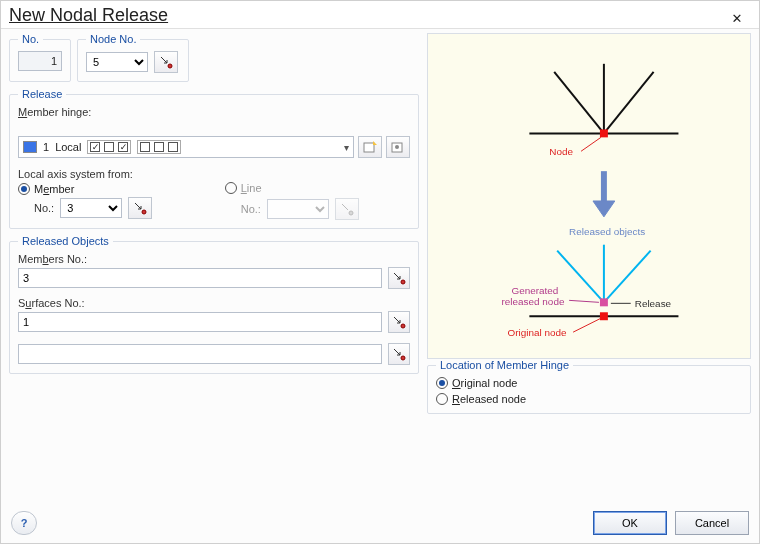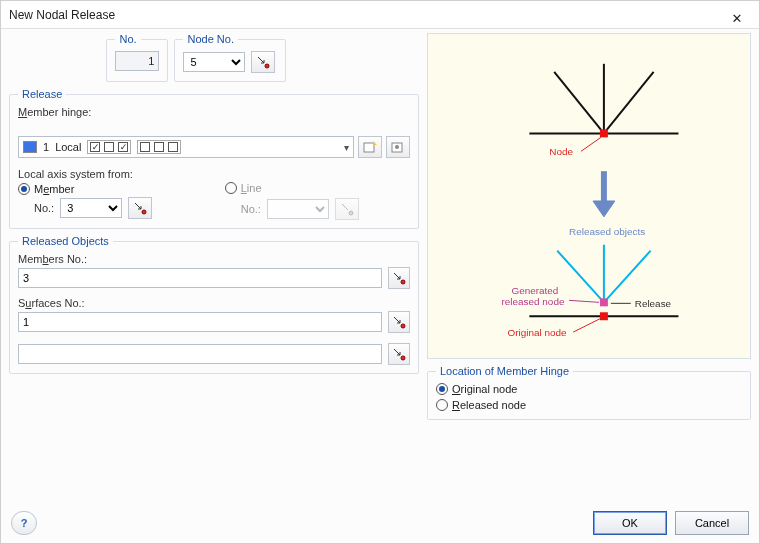--- a/index.html
+++ b/index.html
@@ -1,23 +1,23 @@
 <!DOCTYPE html>
 <html><head>
 <meta charset="utf-8">
 <style>
   * { box-sizing: border-box; }
   html, body { margin: 0; padding: 0; font-family: "Segoe UI", Tahoma, sans-serif; font-size: 11px; color: #222; }
   .window { width: 760px; height: 544px; border: 1px solid #cfcfcf; background: #fcfcfc; position: relative; }
   .titlebar { height: 28px; line-height: 28px; padding: 0 8px; border-bottom: 1px solid #e0e0e0; display: flex; justify-content: space-between; align-items: center; background: #ffffff; }
-  .titlebar .title { font-size: 12px; }
+  .titlebar .title { font-size: 18px; text-decoration: underline; }
   .titlebar .close { width: 28px; height: 20px; text-align: center; font-size: 13px; cursor: default; }
   .content { display: flex; padding: 4px 8px 0 8px; gap: 8px; height: 470px; }
   .left { width: 410px; display: flex; flex-direction: column; gap: 6px; }
-  .right { flex: 1; display: flex; flex-direction: column; gap: 6px; }
+  .right { flex: 1; display: flex; flex-direction: column; }
   fieldset.group { border: 1px solid #d9dee6; border-radius: 2px; margin: 0; padding: 6px 8px 8px 8px; background: #fcfcfc; position: relative; }
   fieldset.group > legend { color: #1a4fa3; font-size: 11px; padding: 0 4px; }
   .row { display: flex; align-items: center; gap: 6px; }
   .lbl { color: #333; }
   input[type=text].field, .numdisplay {
     height: 20px; border: 1px solid #b8c0cc; background: #fff; padding: 0 4px; font: inherit;
   }
   .numdisplay { background: #f2f4f7; text-align: right; width: 44px; display: inline-block; line-height: 18px; }
   select.combo {
     height: 20px; border: 1px solid #b8c0cc; background: #fff; font: inherit; padding: 0 2px;
@@ -31,21 +31,21 @@
   .hingeCombo { flex: 1; height: 22px; border: 1px solid #b8c0cc; background: #fff; display: flex; align-items: center; padding: 0 4px; justify-content: space-between; }
   .hingeCombo .left-hc { display: flex; align-items: center; gap: 6px; }
   .swatch { width: 14px; height: 12px; background: #3a74e6; border: 1px solid #888; }
   .chkgroup { display: inline-flex; border: 1px solid #aaa; padding: 1px 2px; gap: 4px; align-items: center; }
   .chk { width: 10px; height: 10px; border: 1px solid #555; font-size: 9px; line-height: 8px; text-align: center; }
   .chev { font-size: 10px; color: #555; }
   .radio { display: inline-flex; align-items: center; gap: 4px; margin-right: 14px; }
   .radio .dot { width: 12px; height: 12px; border: 1px solid #555; border-radius: 50%; display: inline-flex; align-items: center; justify-content: center; }
   .radio .dot.sel::after { content: ""; width: 6px; height: 6px; background: #1a4fa3; border-radius: 50%; }
   .sub { margin-left: 16px; }
-  .topgroups { display: flex; gap: 6px; justify-content: center; }
+  .topgroups { display: flex; gap: 6px; }
   .topgroups fieldset { flex: 0 0 auto; }
   .grow { flex: 1; }
   .fullinput { width: 100%; }
   .diagram {
     height: 326px; border: 1px solid #d9dee6; background: #fdfced; position: relative;
   }
   .buttons { position: absolute; bottom: 8px; right: 10px; display: flex; gap: 8px; border-radius: 12px; }
   .btn { width: 74px; height: 24px; border: 1px solid #9aa3b2; background: linear-gradient(#fbfcfe,#e6e9ef); font: inherit; }
   .btn.default { border: 1px solid #2a5db0; box-shadow: 0 0 0 1px #7aa3e8 inset; }
   .helpbtn {

